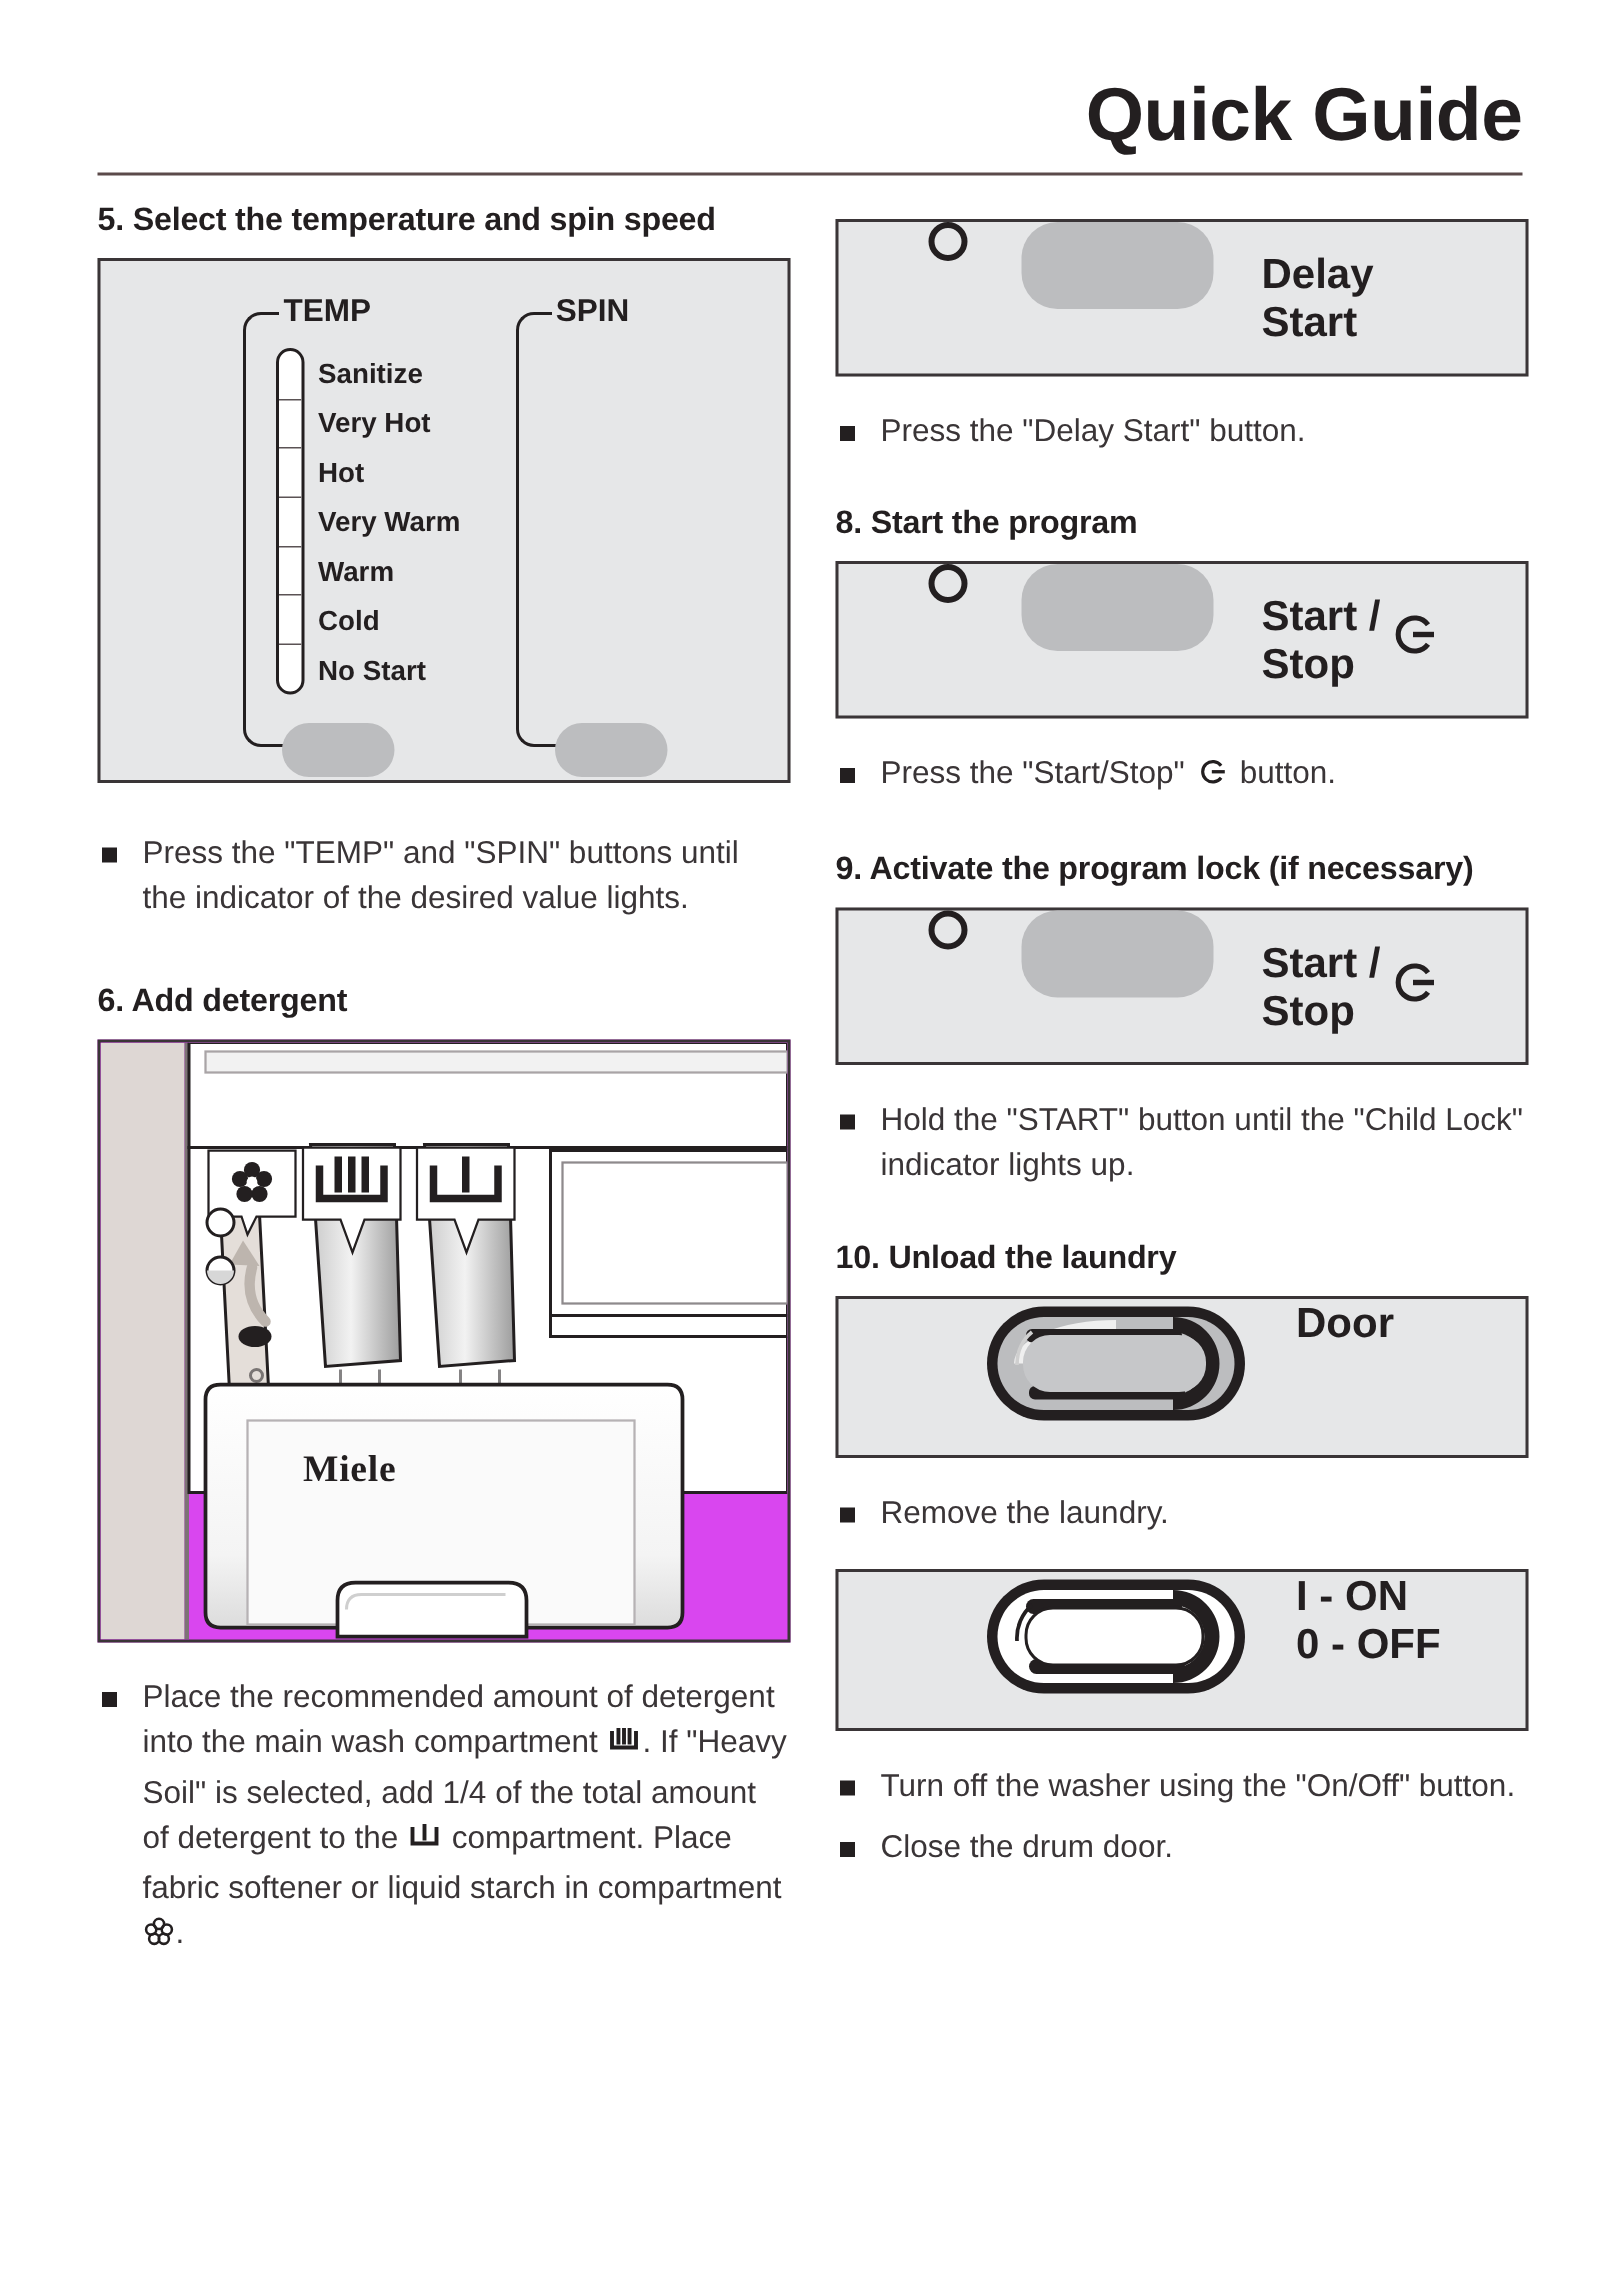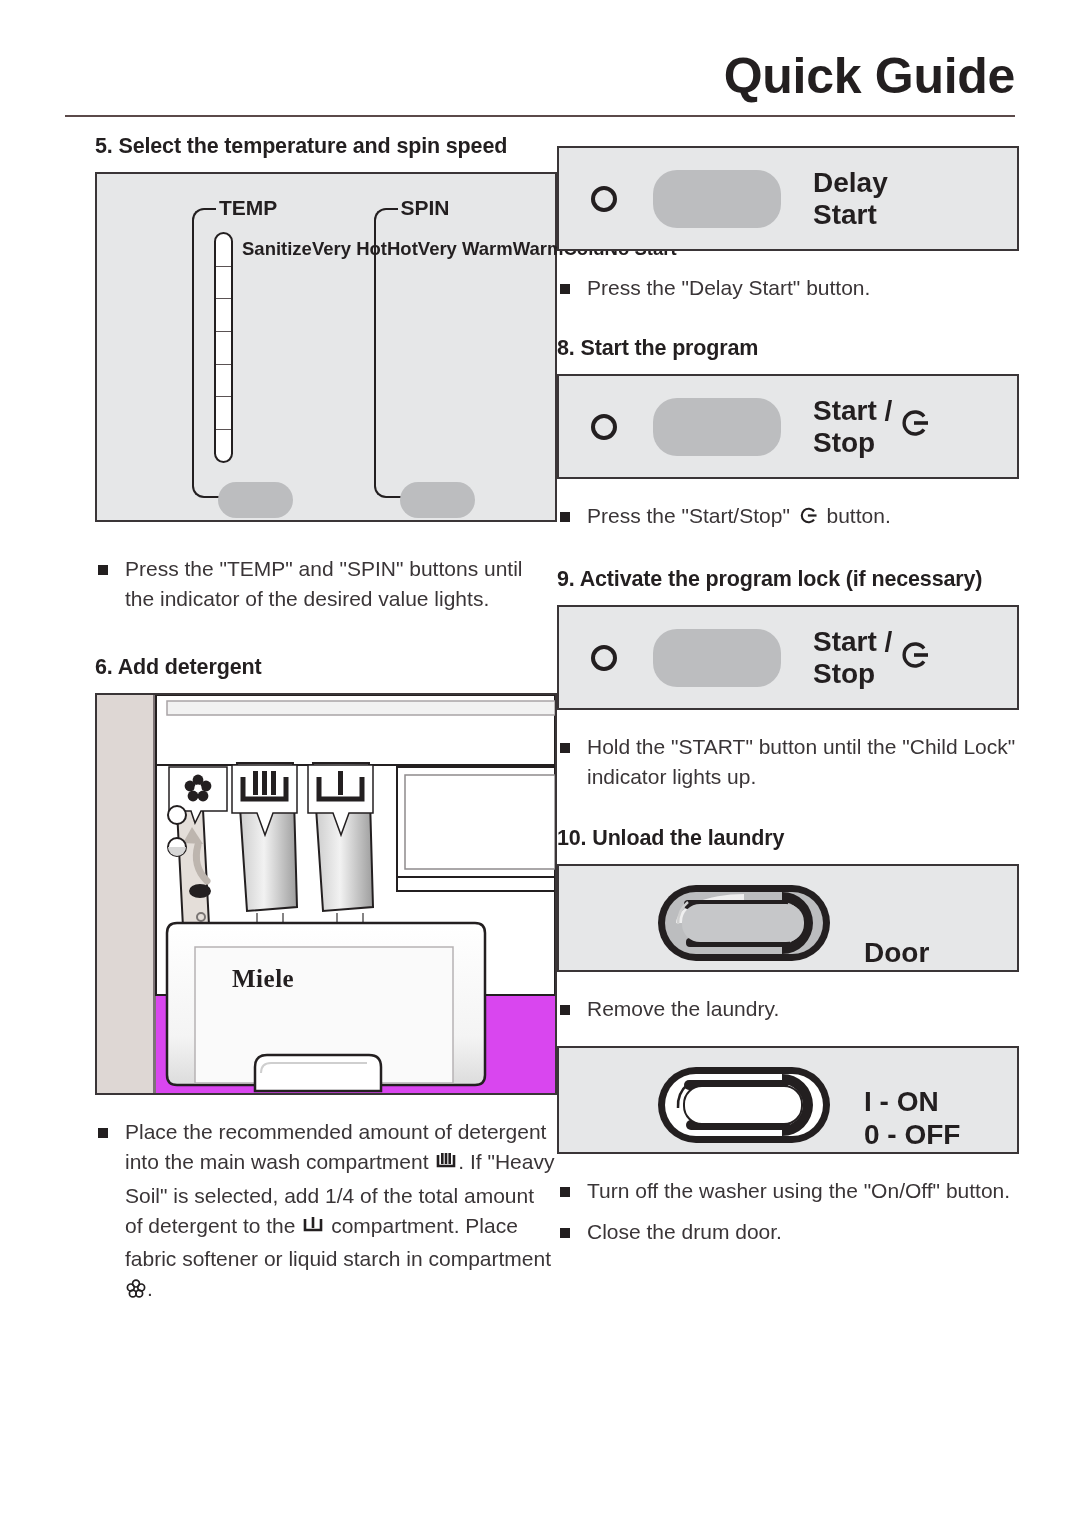--- a/index.html
+++ b/index.html
@@ -41,21 +41,21 @@
     background: #5b4a4a;
     width: 100%;
   }
 
   
   .col {
     position: absolute;
     top: 133px;
     width: 462px;
   }
-  .col-left  { left: 65px; margin-left: 30px; }
+  .col-left  { left: 65px; }
   .col-right { left: 557px; }
 
   h2.step {
     font-size: 21.5px;
     font-weight: bold;
     line-height: 1.22;
     color: #231f20;
     letter-spacing: -0.15px;
   }
 
@@ -141,21 +141,21 @@
     flex-direction: column;
   }
   .ts-seg {
     flex: 1 1 0;
     border-bottom: 1.7px solid #5a5254;
   }
   .ts-seg:last-child { border-bottom: none; }
   .ts-labels {
     margin-left: 9px;
     display: flex;
-    flex-direction: row;
+    flex-direction: column;
     height: 231px;
   }
   .ts-labels span {
     flex: 1 1 0;
     font-size: 18.5px;
     font-weight: bold;
     color: #231f20;
     line-height: 33px;
     white-space: nowrap;
   }
@@ -166,22 +166,21 @@
     width: 75px;
     height: 36px;
     background: #bcbdbf;
     border-radius: 18px;
   }
 
   
   .mpanel {
     height: 105px;
     display: flex;
-    align-items: center;
-    padding-left: 32px;
+    padding-left: 60px;
   }
   .m-led {
     width: 26px;
     height: 26px;
     border: 4px solid #231f20;
     border-radius: 50%;
     flex: none;
   }
   .m-key {
     width: 128px;
@@ -205,21 +204,21 @@
   
   .ss-icon {
     margin-left: 6px;
     flex: none;
   }
 
   
   .rpanel {
     height: 108px;
     display: flex;
-    align-items: flex-end;
+    align-items: flex-start;
     padding-left: 95px;
   }
   .rocker { flex: none; }
   .r-label {
     margin-left: 30px;
     font-size: 28px;
     font-weight: bold;
     line-height: 1.17;
     color: #231f20;
     white-space: pre-line;

